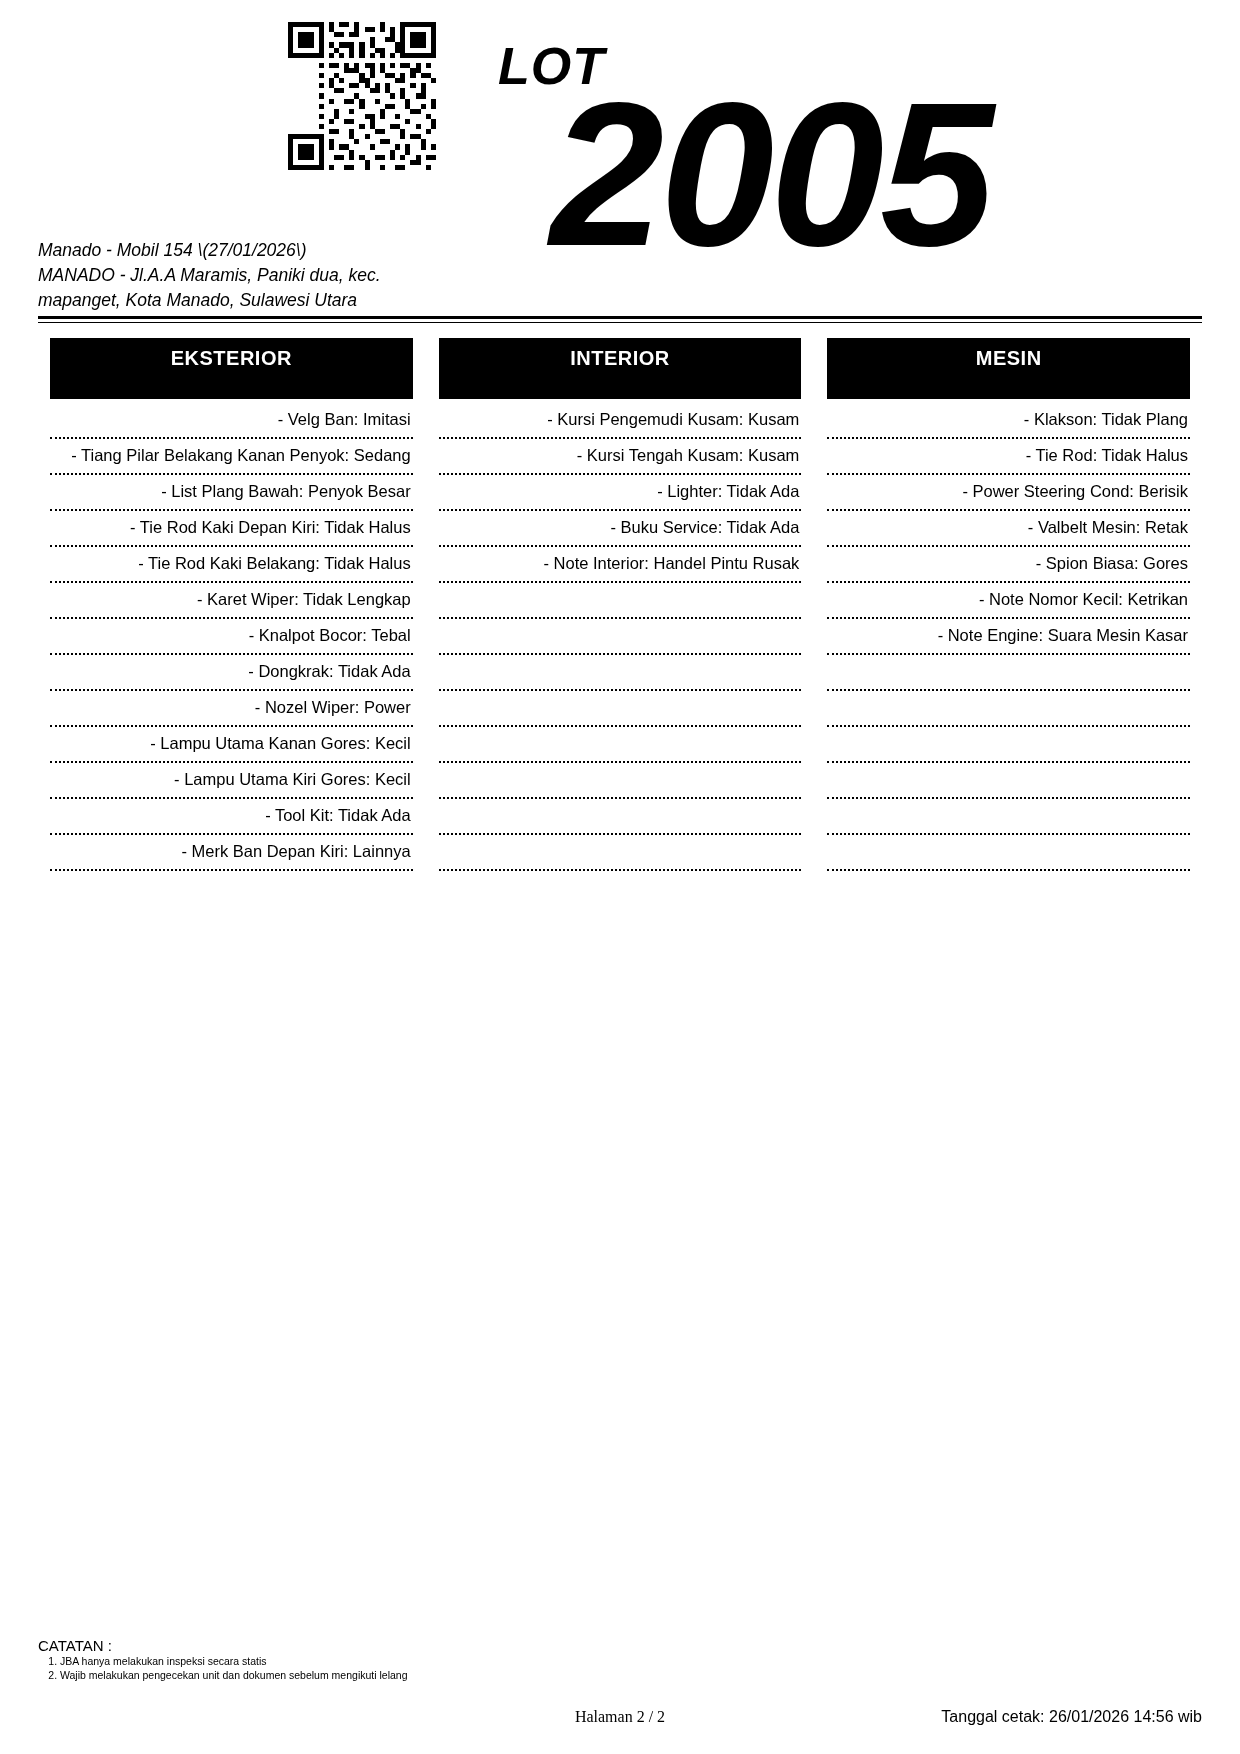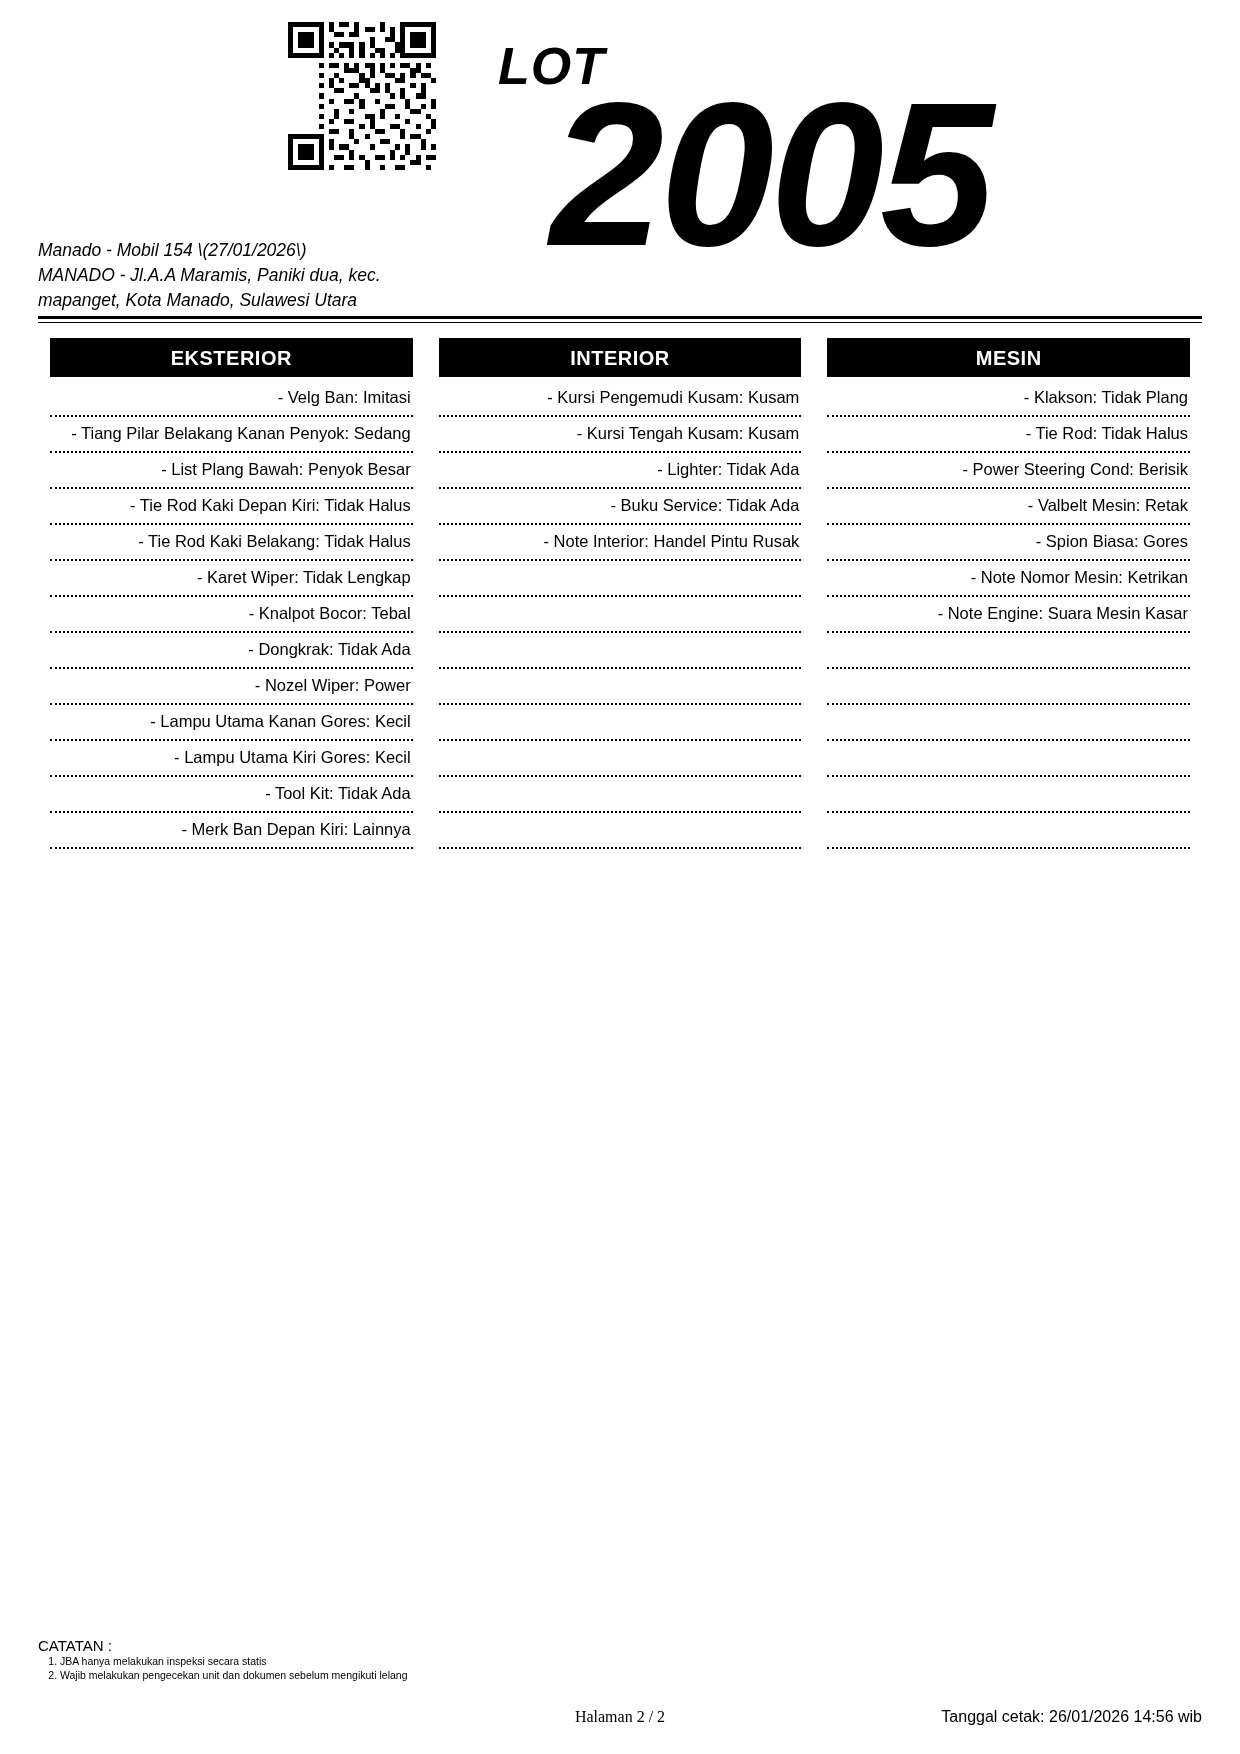--- a/index.html
+++ b/index.html
@@ -91,21 +91,21 @@
     flex: 1 1 0;
     min-width: 0;
   }
   .col-head {
     background: #000;
     color: #fff;
     text-align: center;
     font-weight: bold;
     font-size: 20px;
     letter-spacing: 0.5px;
-    padding: 9px 0 7px 0;
+    padding: 9px 0 29px 0;
   }
   .items {
     margin-top: 4px;
     text-align: right;
   }
   .item {
     font-size: 16.5px;
     line-height: 21px;
     padding: 6px 2px 7px 2px;
     border-bottom: 2px dotted #000;
@@ -362,21 +362,21 @@
   </div>
 
   <div class="col">
     <div class="col-head">MESIN</div>
     <div class="items">
       <div class="item">- Klakson: Tidak Plang</div>
       <div class="item">- Tie Rod: Tidak Halus</div>
       <div class="item">- Power Steering Cond: Berisik</div>
       <div class="item">- Valbelt Mesin: Retak</div>
       <div class="item">- Spion Biasa: Gores</div>
-      <div class="item">- Note Nomor Mesin: Ketrikan</div>
+      <div class="item">- Note Nomor Kecil: Ketrikan</div>
       <div class="item">- Note Engine: Suara Mesin Kasar</div>
       <div class="item empty"></div>
       <div class="item empty"></div>
       <div class="item empty"></div>
       <div class="item empty"></div>
       <div class="item empty"></div>
       <div class="item empty"></div>
     </div>
   </div>
 

